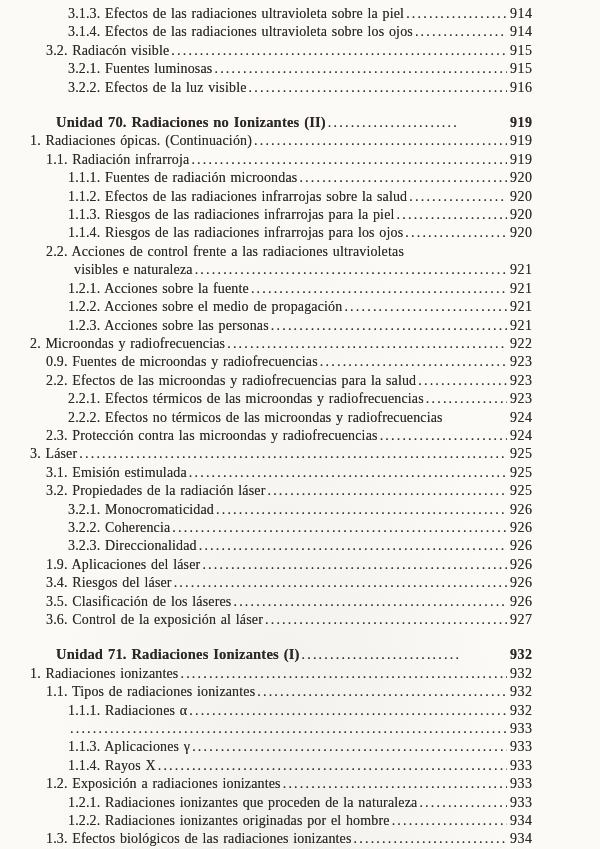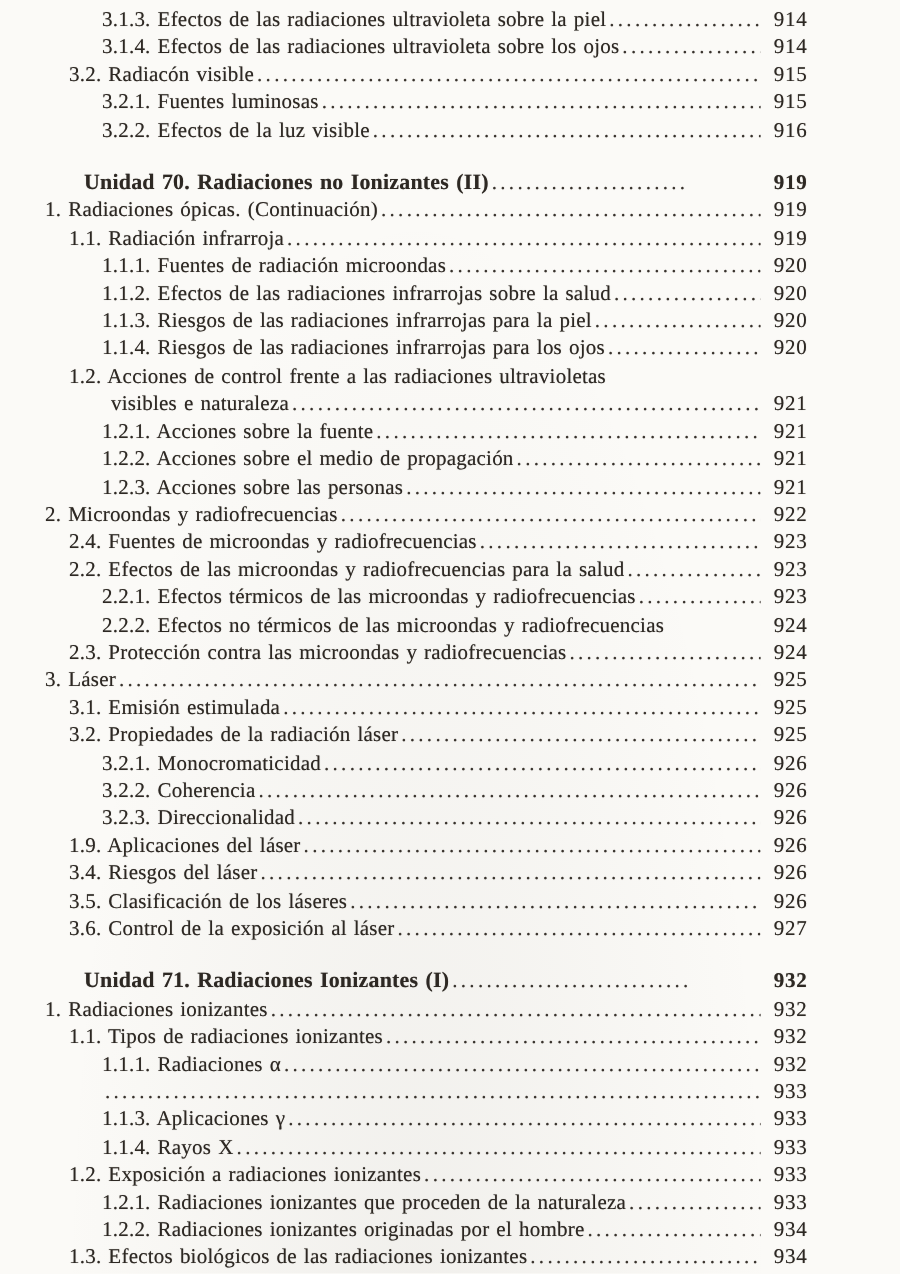--- a/index.html
+++ b/index.html
@@ -48,21 +48,21 @@
   }
   .dots::after {
     content: "......................................................................................................................................";
     letter-spacing: 2.2px;
     color: #38322c;
   }
   .dots.nodots::after { content: ""; }
   .pageno {
     flex: none;
     width: 34px;
-    text-align: center;
+    text-align: left;
     letter-spacing: 0.5px;
   }
 </style>
 </head>
 <body>
 
 <div class="page">
   <div class="toc-list" id="toc">
       <div class="row lvl-3">
     <span class="label">3.1.3. Efectos de las radiaciones ultravioleta sobre la piel</span>
@@ -118,21 +118,21 @@
     <span class="label">1.1.3. Riesgos de las radiaciones infrarrojas para la piel</span>
     <span class="dots"></span>
     <span class="pageno">920</span>
   </div>
       <div class="row lvl-3">
     <span class="label">1.1.4. Riesgos de las radiaciones infrarrojas para los ojos</span>
     <span class="dots"></span>
     <span class="pageno">920</span>
   </div>
       <div class="row lvl-2">
-    <span class="label">1.2. Acciones de control frente a las radiaciones ultravioletas</span>
+    <span class="label">2.2. Acciones de control frente a las radiaciones ultravioletas</span>
     <span class="dots nodots"></span>
     <span class="pageno"></span>
   </div>
       <div class="row lvl-4">
     <span class="label">visibles e naturaleza</span>
     <span class="dots"></span>
     <span class="pageno">921</span>
   </div>
       <div class="row lvl-3">
     <span class="label">1.2.1. Acciones sobre la fuente</span>
@@ -148,21 +148,21 @@
     <span class="label">1.2.3. Acciones sobre las personas</span>
     <span class="dots"></span>
     <span class="pageno">921</span>
   </div>
       <div class="row lvl-1">
     <span class="label">2. Microondas y radiofrecuencias</span>
     <span class="dots"></span>
     <span class="pageno">922</span>
   </div>
       <div class="row lvl-2">
-    <span class="label">2.4. Fuentes de microondas y radiofrecuencias</span>
+    <span class="label">0.9. Fuentes de microondas y radiofrecuencias</span>
     <span class="dots"></span>
     <span class="pageno">923</span>
   </div>
       <div class="row lvl-2">
     <span class="label">2.2. Efectos de las microondas y radiofrecuencias para la salud</span>
     <span class="dots"></span>
     <span class="pageno">923</span>
   </div>
       <div class="row lvl-3">
     <span class="label">2.2.1. Efectos térmicos de las microondas y radiofrecuencias</span>

